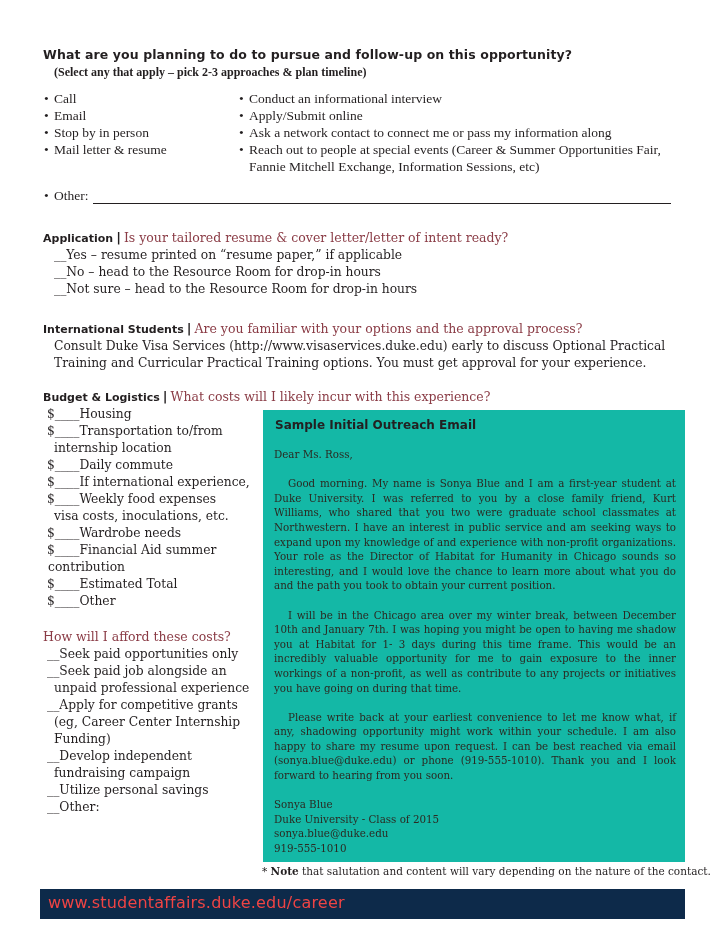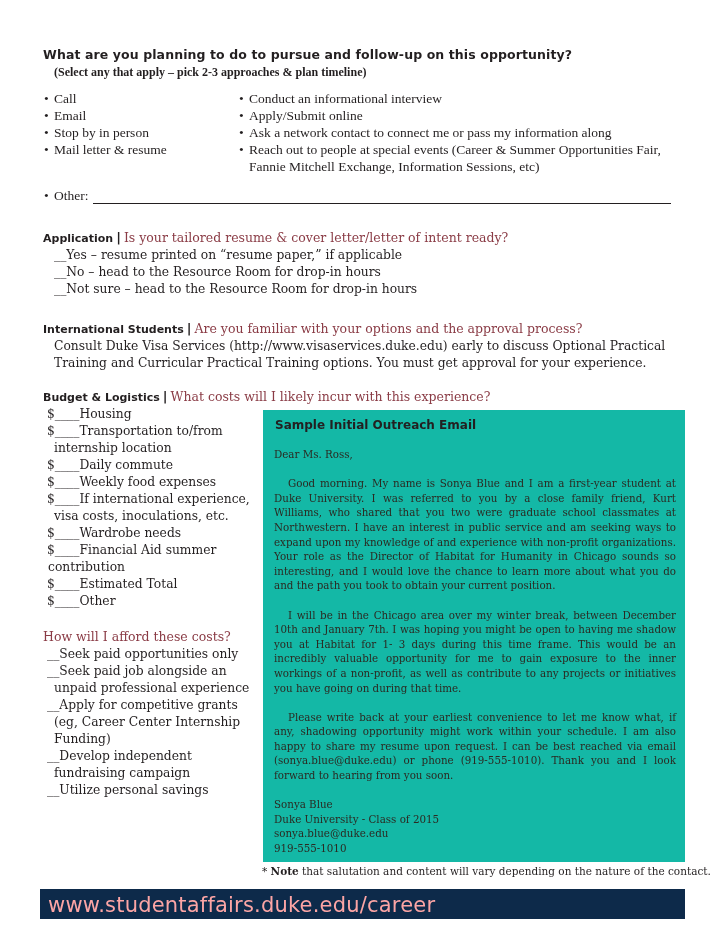--- a/index.html
+++ b/index.html
@@ -32,21 +32,21 @@
   .afford-lines .ind { padding-left: 7px; }
   .green { left: 263px; top: 410px; width: 422px; height: 452px; background: #14b8a6; }
   .green-title { left: 12px; top: 8px; font-family: "DejaVu Sans", sans-serif; font-weight: bold; font-size: 12px; color: #231f20; }
   .email { left: 11px; top: 37px; width: 402px; font-family: "DejaVu Serif", serif; font-size: 10.3px; line-height: 14.6px; color: #2b2a22; }
   .email p { margin: 0; text-align: justify; }
   .email p.indent { text-indent: 14px; }
   .email .gap { height: 14.6px; }
   .note { left: 262px; top: 865px; font-family: "DejaVu Serif", serif; font-size: 10.5px; }
   .note b { font-weight: bold; }
   .banner { left: 40px; top: 889px; width: 645px; height: 30px; background: #0d2a4a; }
-  .banner-text { left: 8px; top: 4px; color: #fca5a5; font-family: "DejaVu Sans", sans-serif; font-size: 21px; letter-spacing: 0.2px; }
+  .banner-text { left: 8px; top: 4px; color: #ef4444; font-family: "DejaVu Sans", sans-serif; font-size: 16px; letter-spacing: 0.2px; }
 </style>
 </head>
 <body>
 
 <div class="abs sans-h q-title">What are you planning to do to pursue and follow-up on this opportunity?</div>
 <div class="abs q-sub">(Select any that apply – pick 2-3 approaches &amp; plan timeline)</div>
 
 <div class="abs bl col1">
   <div class="row">
       <span class="dot">•</span>
@@ -113,41 +113,42 @@
 </div>
 
 <div class="abs sec-head" style="top:389px;">
   <span class="lbl">Budget &amp; Logistics</span><span class="bar">|</span><span class="q maroon">What costs will I likely incur with this experience?</span>
 </div>
 <div class="abs lines budget-lines">
   <div>$____Housing</div>
   <div>$____Transportation to/from</div>
   <div class="ind">internship location</div>
   <div>$____Daily commute</div>
+  <div>$____If international experience,</div>
   <div>$____Weekly food expenses</div>
-  <div>$____If international experience,</div>
   <div class="ind">visa costs, inoculations, etc.</div>
   <div>$____Wardrobe needs</div>
   <div>$____Financial Aid summer</div>
   <div class="ind2">contribution</div>
   <div>$____Estimated Total</div>
   <div>$____Other</div>
 </div>
 
 <div class="abs afford-head maroon">How will I afford these costs?</div>
 <div class="abs lines afford-lines">
   <div>__Seek paid opportunities only</div>
   <div>__Seek paid job alongside an</div>
   <div class="ind">unpaid professional experience</div>
   <div>__Apply for competitive grants</div>
   <div class="ind">(eg, Career Center Internship</div>
   <div class="ind">Funding)</div>
   <div>__Develop independent</div>
   <div class="ind">fundraising campaign</div>
   <div>__Utilize personal savings</div>
+  <div>__Other:</div>
 </div>
 
 <div class="abs green">
   <div class="abs green-title">Sample Initial Outreach Email</div>
   <div class="abs email">
     <p>Dear Ms. Ross,</p>
     <div class="gap"></div>
     <p class="indent">Good morning. My name is Sonya Blue and I am a first-year student at Duke University.  I was referred to you by a close family friend, Kurt Williams, who shared that you two were graduate school classmates at Northwestern.  I have an interest in public service and am seeking ways to expand upon my knowledge of and experience with non-profit organizations.  Your role as the Director of Habitat for Humanity in Chicago sounds so interesting, and I would love the chance to learn more about what you do and the path you took to obtain your current position.</p>
     <div class="gap"></div>
     <p class="indent">I will be in the Chicago area over my winter break, between December 10th and January 7th.  I was hoping you might be open to having me shadow you at Habitat for 1- 3 days during this time frame.  This would be an incredibly valuable opportunity for me to gain exposure to the inner workings of a non-profit, as well as contribute to any projects or initiatives you have going on during that time.</p>

